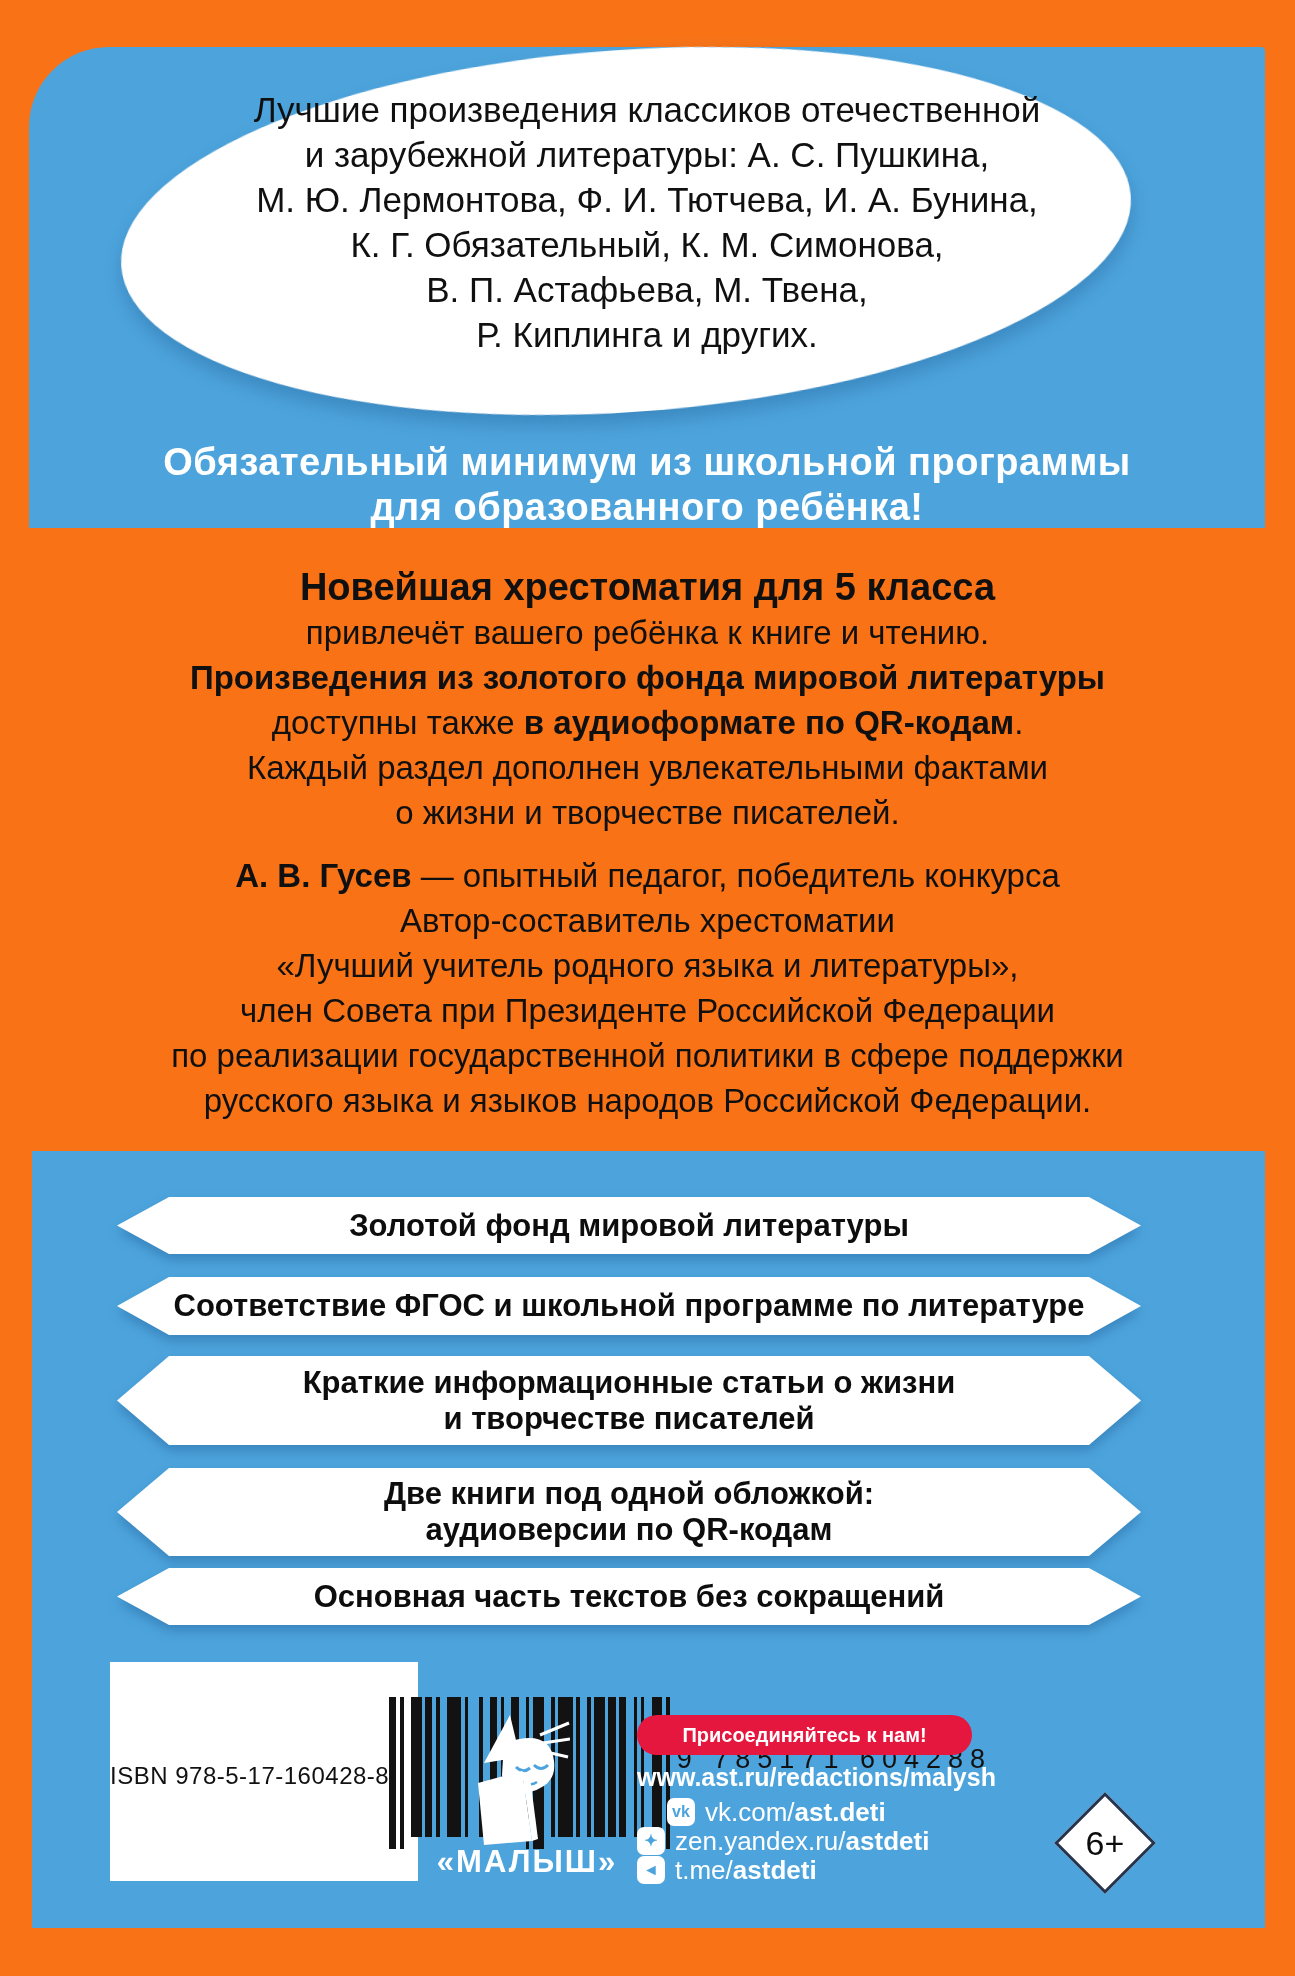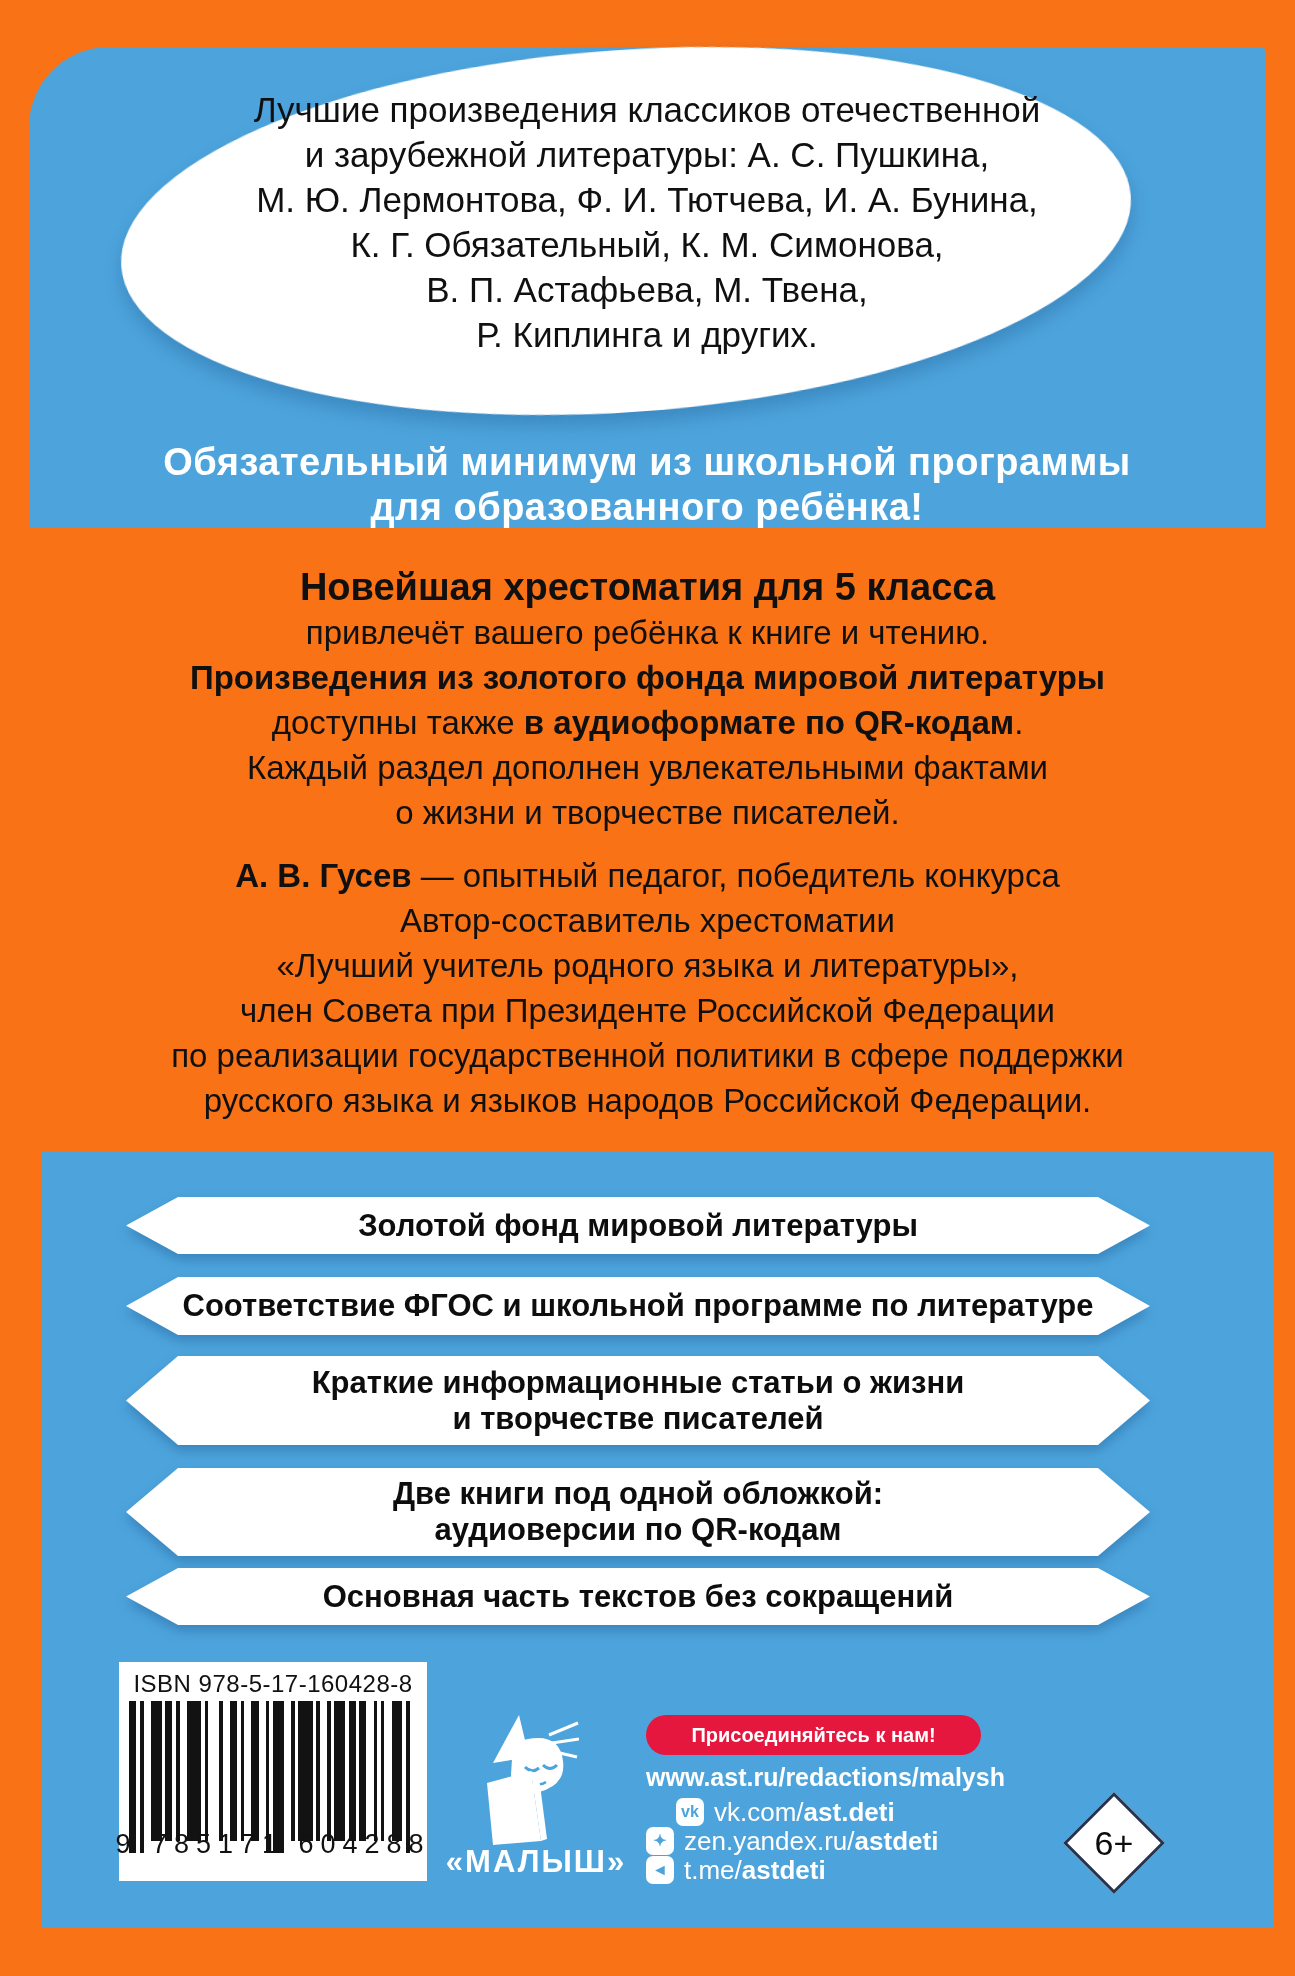--- a/index.html
+++ b/index.html
@@ -1,20 +1,20 @@
 <!DOCTYPE html>
 <html><head>
 <meta charset="utf-8">
 <style>
   html,body{margin:0;padding:0;background:#ffffff;}
   .page{position:relative;width:1295px;height:1976px;background:#f97316;overflow:hidden;
         font-family:"Liberation Sans", sans-serif;}
   .card{position:absolute;background:#4da4dc;}
   .card-top{left:29px;top:47px;width:1236px;height:481px;border-radius:80px 4px 0 0;}
-  .card-bottom{left:32px;top:1151px;width:1233px;height:777px;margin-left:9px;}
+  .card-bottom{left:32px;top:1151px;width:1233px;height:777px;}
 
   
   .oval{position:absolute;left:91px;top:3px;width:1012px;height:362px;background:#ffffff;
         border-radius:50%;transform:rotate(-4deg);
         filter:drop-shadow(0 10px 10px rgba(10,60,120,.28));}
   .oval-text{position:absolute;left:60px;right:60px;top:40px;text-align:center;
              font-size:35px;line-height:45px;color:#101010;}
   .tagline{position:absolute;left:0;right:0;top:393px;text-align:center;color:#ffffff;
            font-size:38px;line-height:45px;font-weight:bold;letter-spacing:.5px;}
 
@@ -27,21 +27,21 @@
   
   .banner{position:absolute;left:85px;width:1024px;background:#ffffff;color:#0d0d0d;
           display:flex;flex-direction:column;justify-content:center;text-align:center;
           font-size:31px;font-weight:bold;line-height:36px;
           clip-path:polygon(52px 0, calc(100% - 52px) 0, 100% 50%, calc(100% - 52px) 100%, 52px 100%, 0 50%);}
   .banner-wrap{position:absolute;left:0;top:0;width:100%;height:100%;
                filter:drop-shadow(0 6px 6px rgba(10,60,120,.30));}
 
   
   .barcode-box{position:absolute;left:78px;top:511px;width:308px;height:219px;background:#ffffff;
-               display:flex;flex-direction:column;align-items:center;}
+               display:flex;flex-direction:row;align-items:center;}
   .isbn{font-size:24px;color:#111;margin-top:8px;letter-spacing:.5px;white-space:nowrap;}
   .bars{display:flex;align-items:flex-start;height:152px;margin-top:3px;}
   .bars i{display:block;height:140px;}
   .bars i.tall{height:152px;}
   .digits{font-size:27px;color:#111;letter-spacing:7px;margin-top:-24px;background:transparent;white-space:nowrap;}
 
   .logo{position:absolute;left:438px;top:560px;width:100px;height:140px;}
   .publisher{position:absolute;left:360px;top:693px;width:270px;text-align:center;color:#ffffff;
              font-size:31px;font-weight:bold;letter-spacing:2px;white-space:nowrap;}
 

